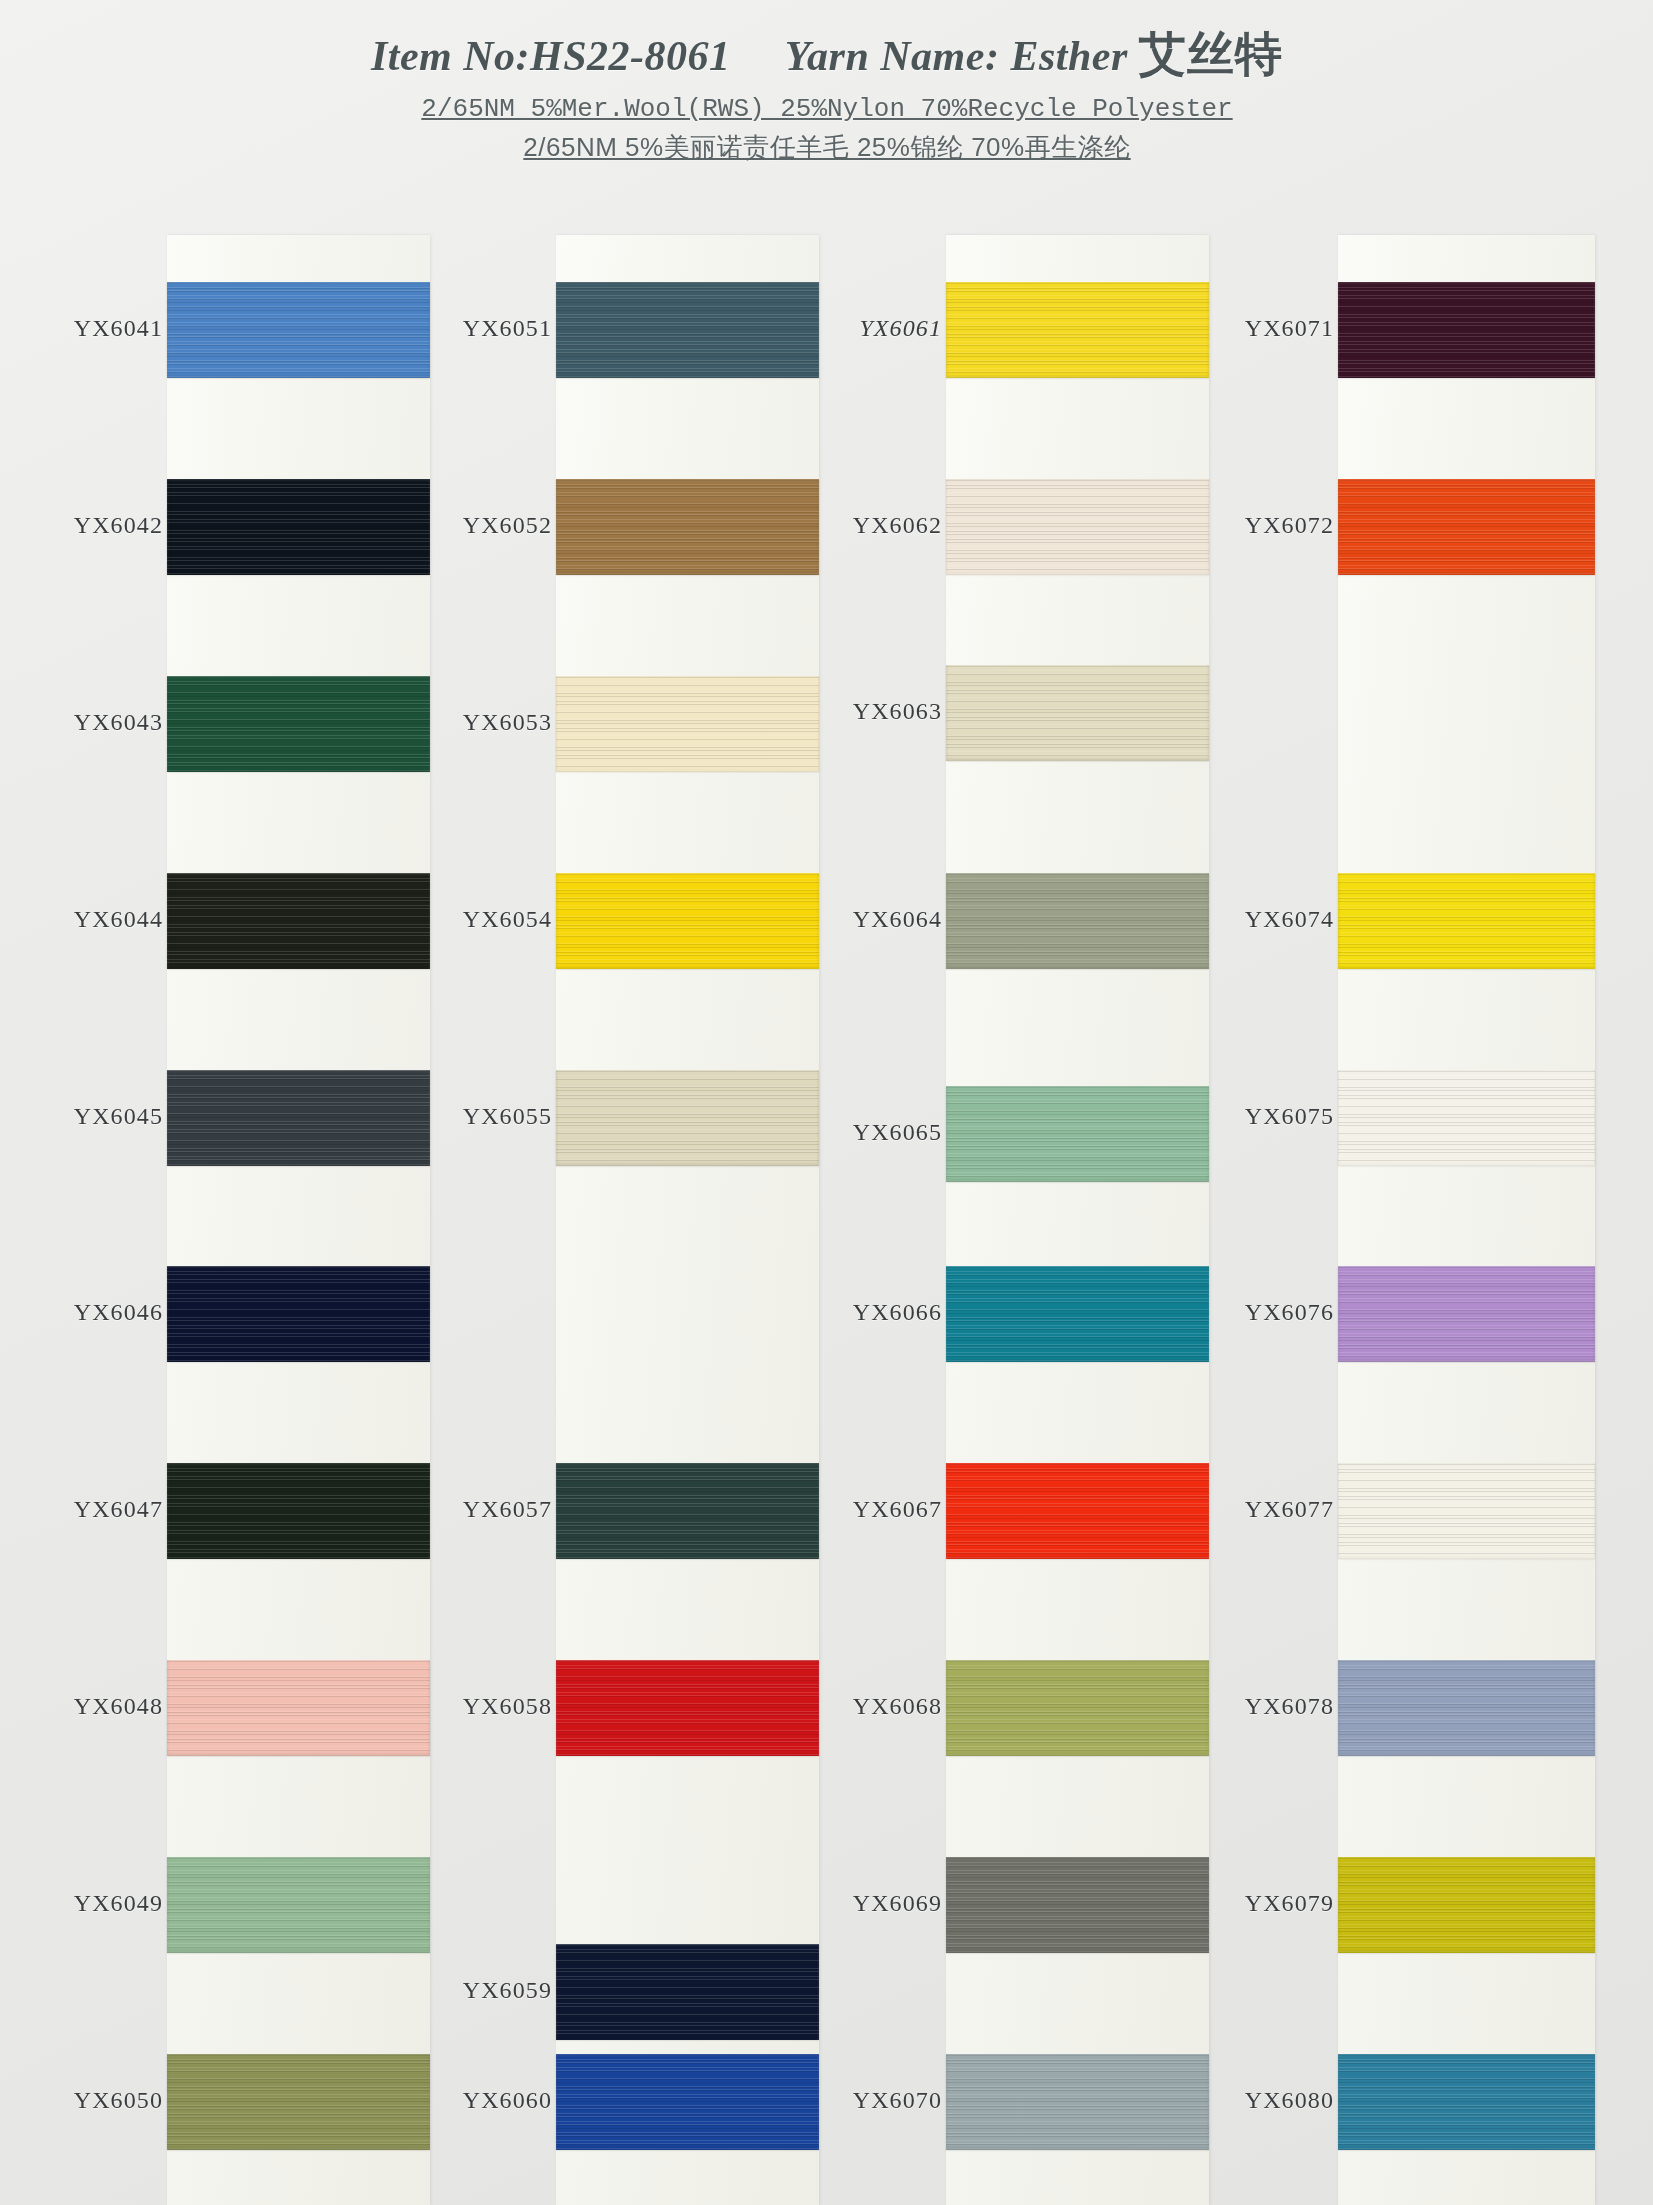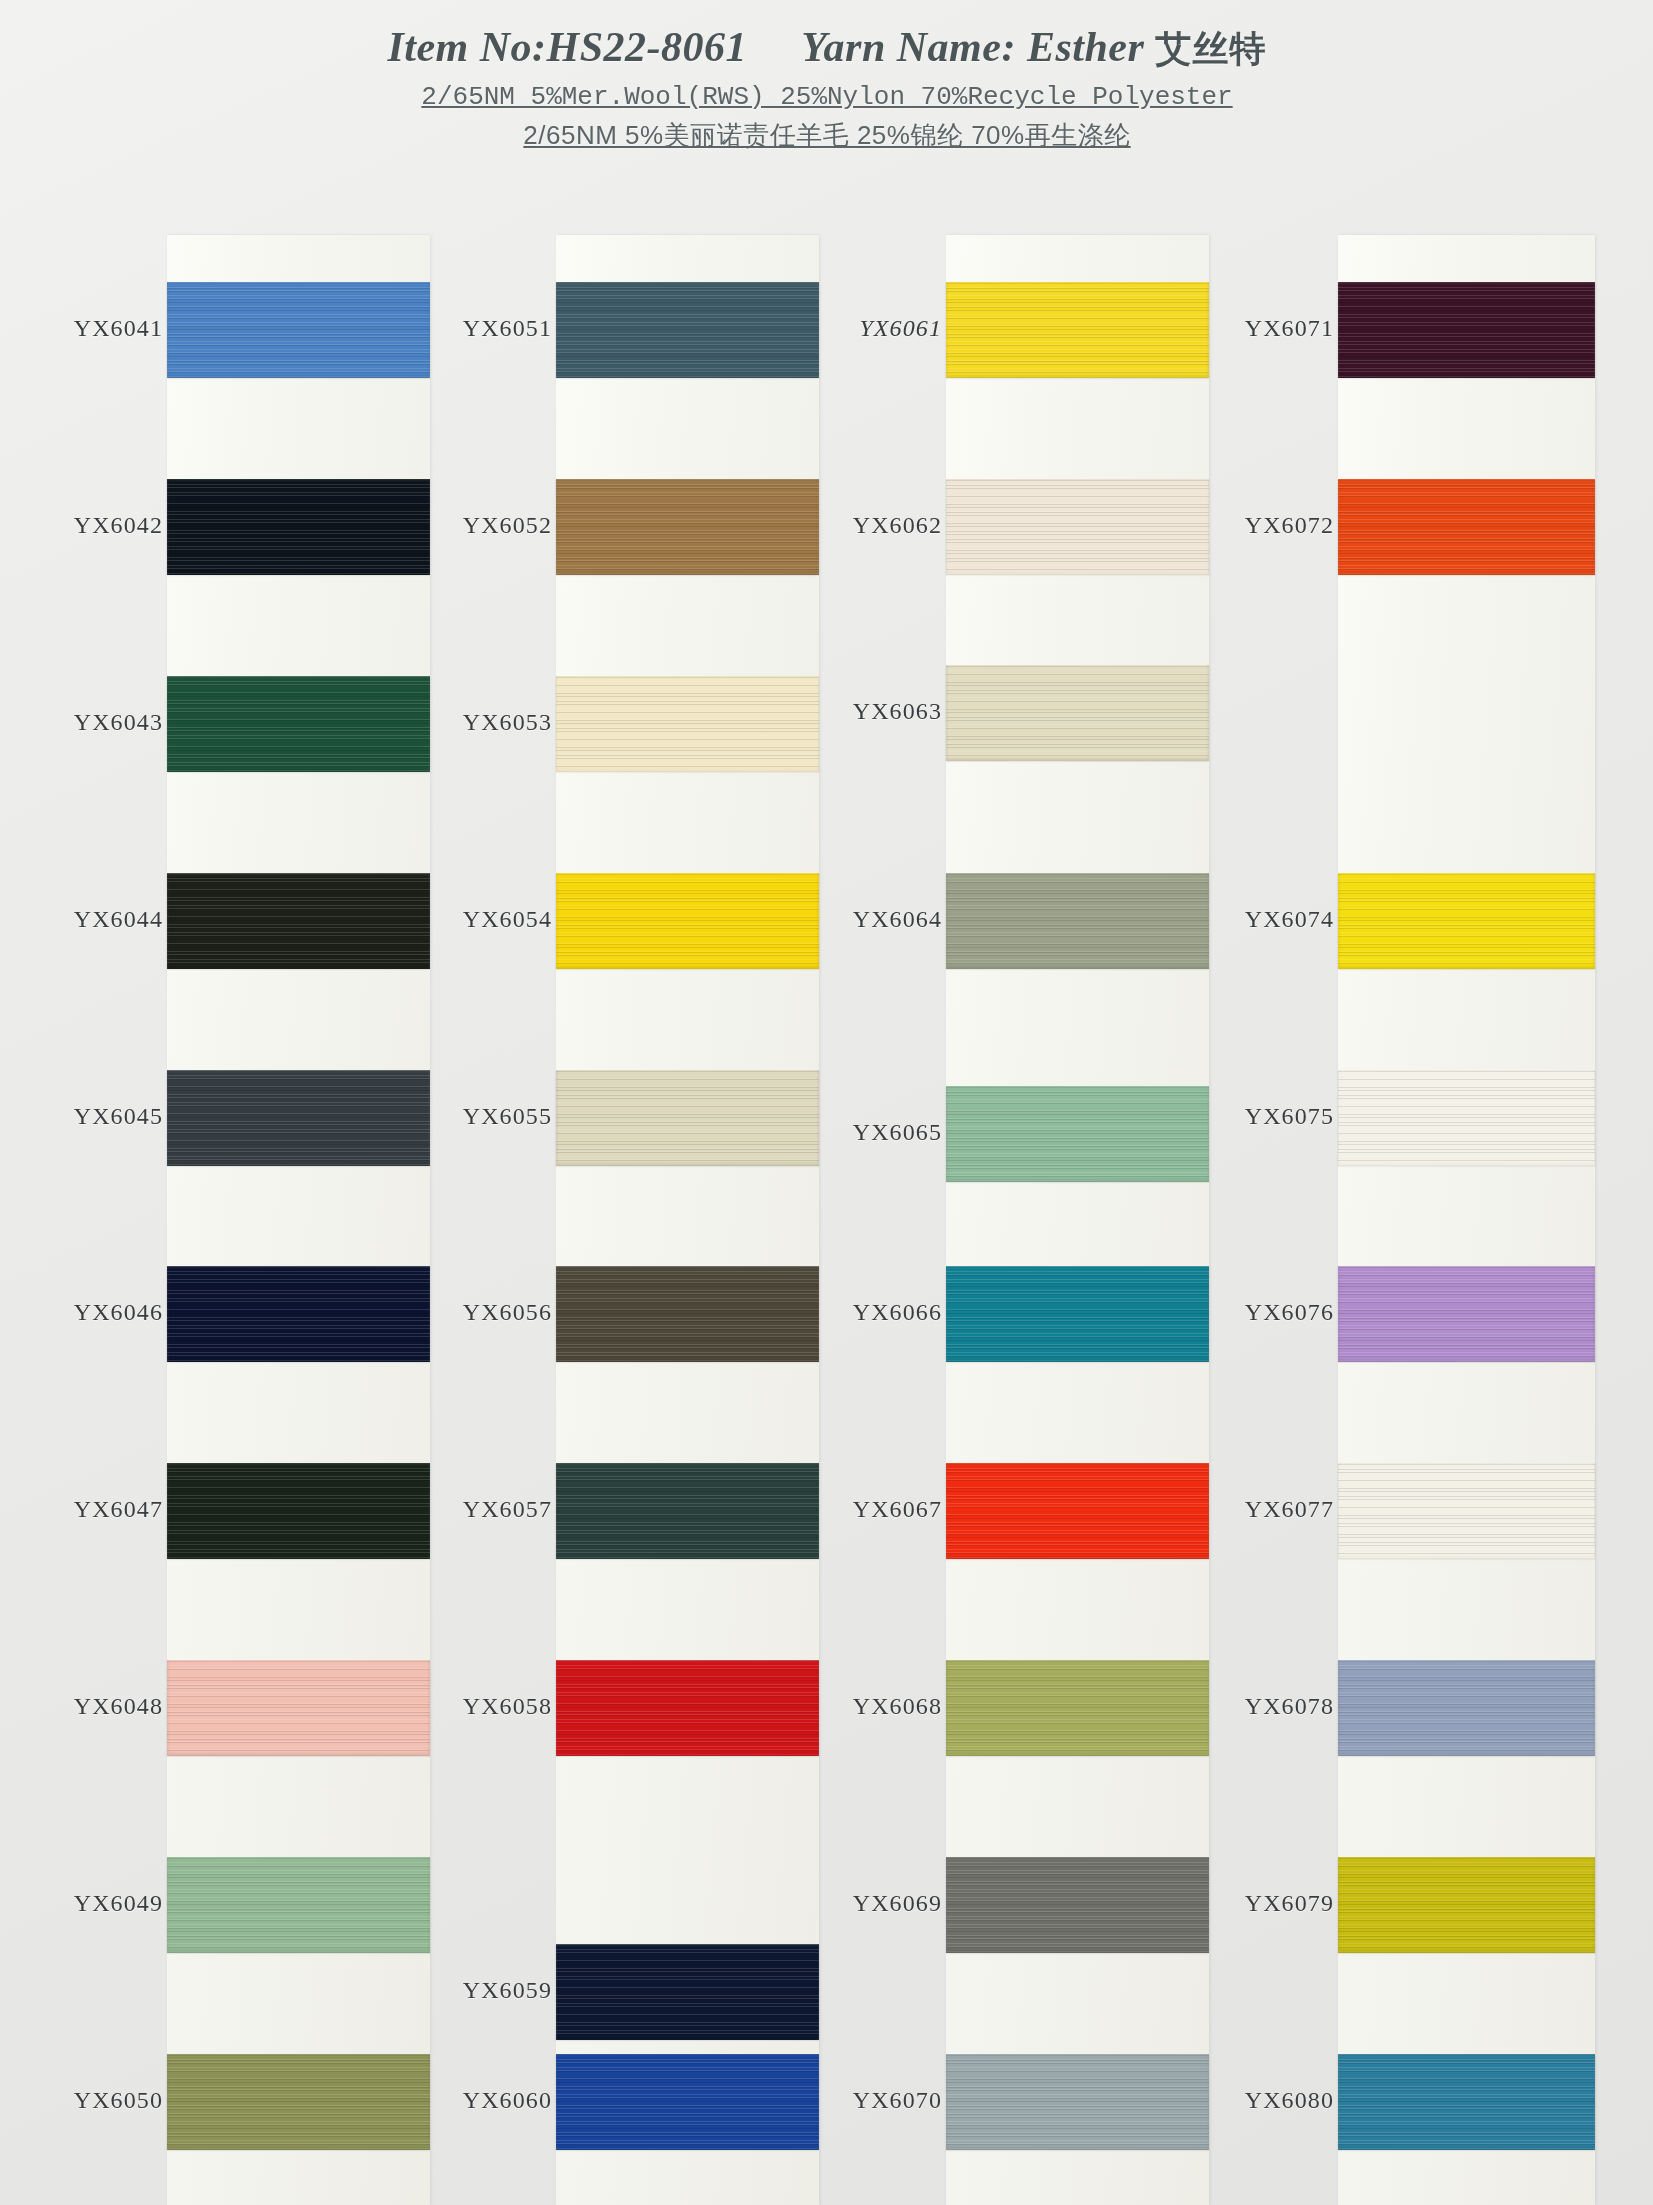--- a/index.html
+++ b/index.html
@@ -31,21 +31,21 @@
   .title-line {
     font-family: "Liberation Serif", serif;
     font-style: italic;
     font-weight: 700;
     font-size: 42px;
     letter-spacing: 0.5px;
     color: #4b5557;
     white-space: nowrap;
     text-shadow: 0 0.5px 0 rgba(255,255,255,.65);
   }
-  .title-line .cjk { font-style: normal; font-size: 36px; letter-spacing: 1.1px; }
+  .title-line .cjk { font-style: normal; font-size: 47px; letter-spacing: 1.1px; }
 
   .spec-line {
     font-family: "Liberation Mono", monospace;
     font-size: 26px;
     letter-spacing: 0px;
     color: #5b6466;
     margin-top: 7.7px;
     white-space: nowrap;
     text-shadow: 0 0.5px 0 rgba(255,255,255,.55);
     text-decoration: underline;
@@ -209,24 +209,20 @@
           <div class="yarn-band pale" style="background-color: rgb(242, 232, 198);"></div>
         </div>
         <div class="swatch-row" style="top: 591px;">
           <div class="swatch-label">YX6054</div>
           <div class="yarn-band" style="background-color: rgb(247, 215, 10);"></div>
         </div>
         <div class="swatch-row" style="top: 788px;">
           <div class="swatch-label">YX6055</div>
           <div class="yarn-band" style="background-color: rgb(222, 216, 189);"></div>
         </div>
-        <div class="swatch-row" style="top: 984px;">
-          <div class="swatch-label">YX6056</div>
-          <div class="yarn-band" style="background-color: rgb(77, 71, 57);"></div>
-        </div>
         <div class="swatch-row" style="top: 1181px;">
           <div class="swatch-label">YX6057</div>
           <div class="yarn-band" style="background-color: rgb(40, 64, 60);"></div>
         </div>
         <div class="swatch-row" style="top: 1378px;">
           <div class="swatch-label">YX6058</div>
           <div class="yarn-band" style="background-color: rgb(207, 20, 24);"></div>
         </div>
         <div class="swatch-row" style="top: 1662px;">
           <div class="swatch-label">YX6059</div>

